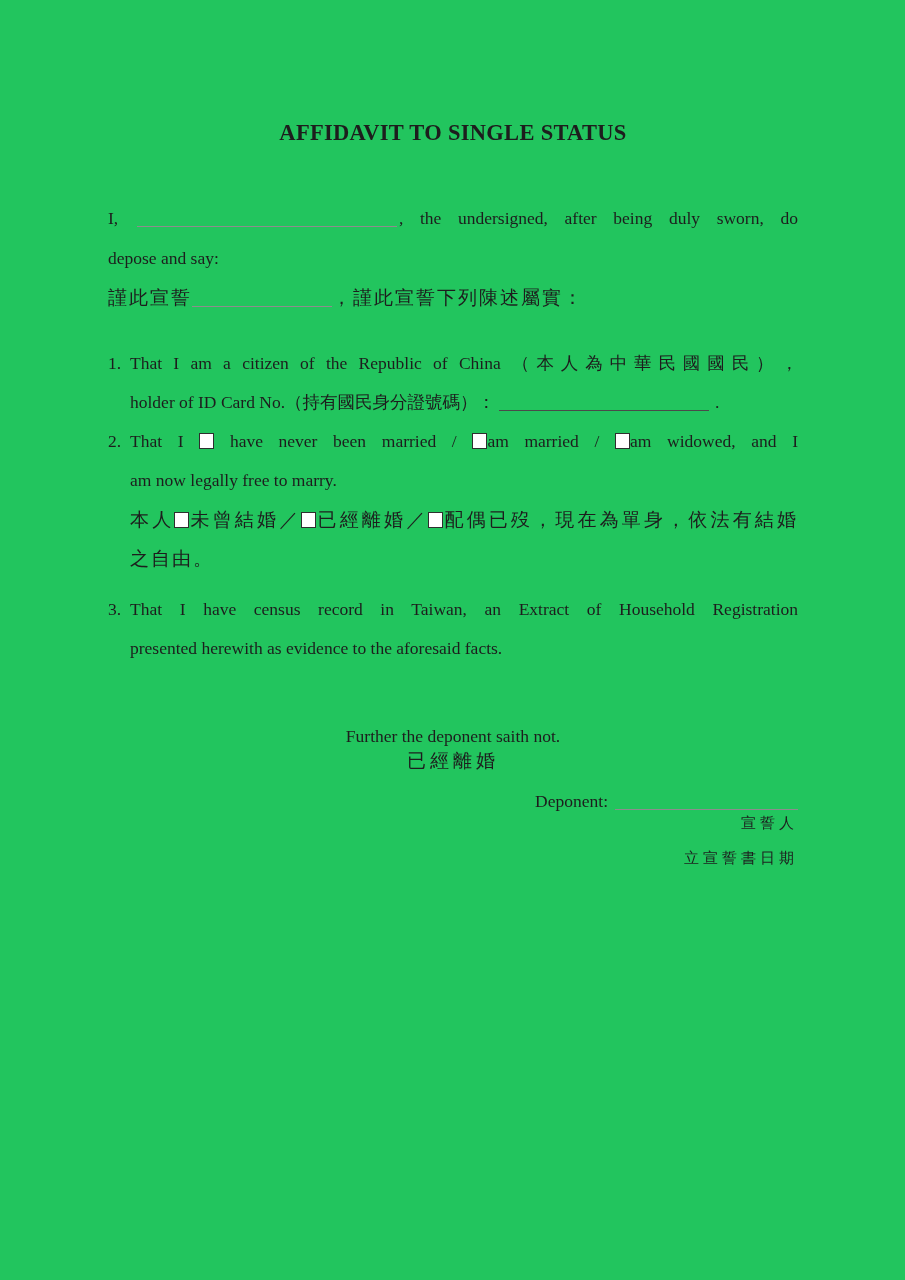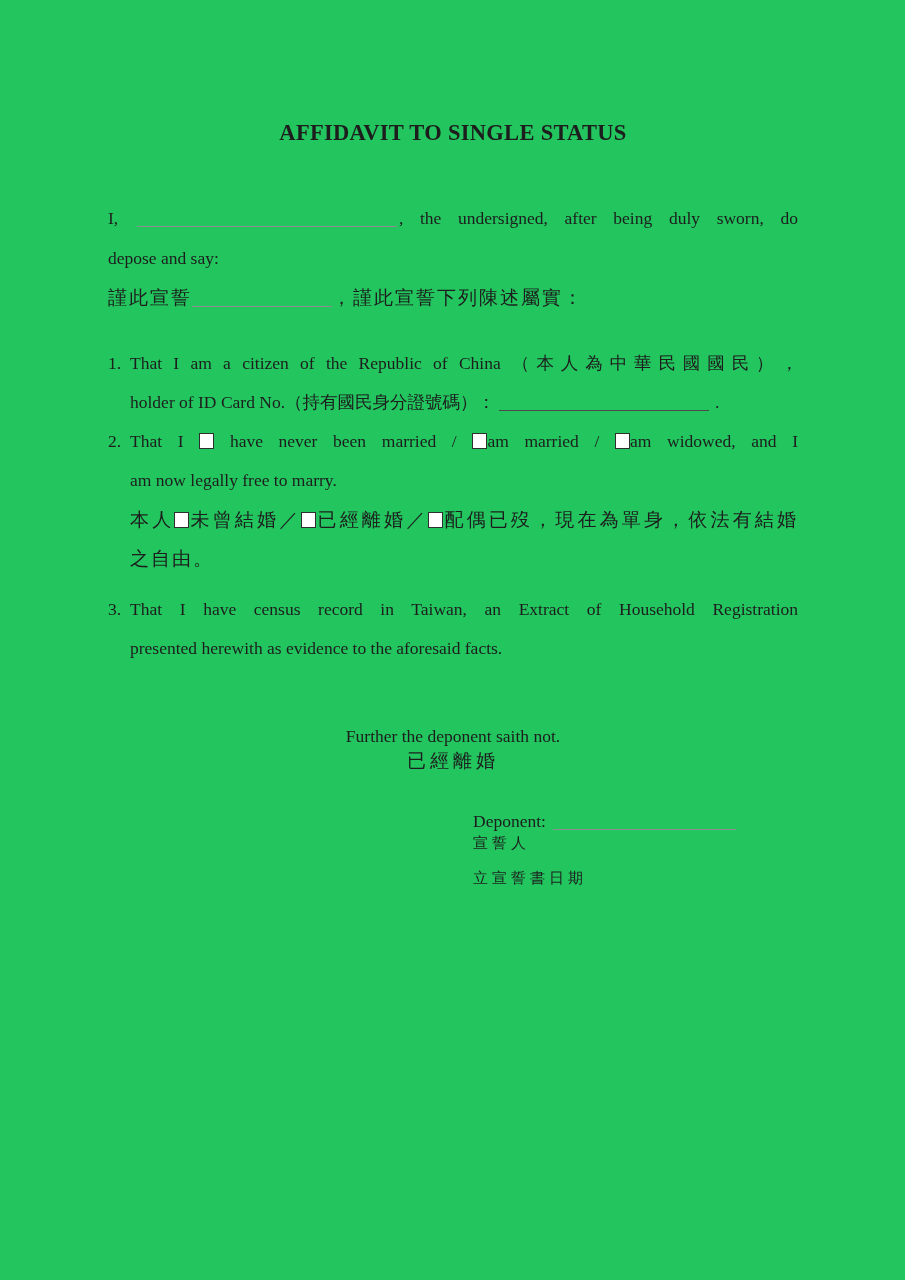--- a/index.html
+++ b/index.html
@@ -52,21 +52,21 @@
   .blank-name-zh { width: 140px; }
   .blank-id { width: 210px; border-bottom-color: #4a4a4a; margin-left: 4px; }
   .blank-deponent { width: 183px; margin-left: 7px; }
   .blank-date { width: 250px; border-bottom-color: #3a3a3a; margin-left: 4px; vertical-align: -6px; }
   .after-blank { margin-left: 6px; }
 
   .closing { margin-top: 56px; text-align: center; }
   .closing-en { line-height: 24px; }
   .closing-zh { line-height: 26px; letter-spacing: 4px; }
 
-  .signature { margin-top: 36px; padding-left: 365px; }
+  .signature { margin-top: 16px; padding-left: 365px; text-align: right; }
   .sig-en { font-size: 17.5px; line-height: 22px; white-space: nowrap; }
   .sig-zh { font-size: 15px; line-height: 22px; letter-spacing: 4px; }
   .sig-group-date { margin-top: 13px; }
 </style>
 </head>
 <body>
 
 <div class="page">
   <div class="content">
 

